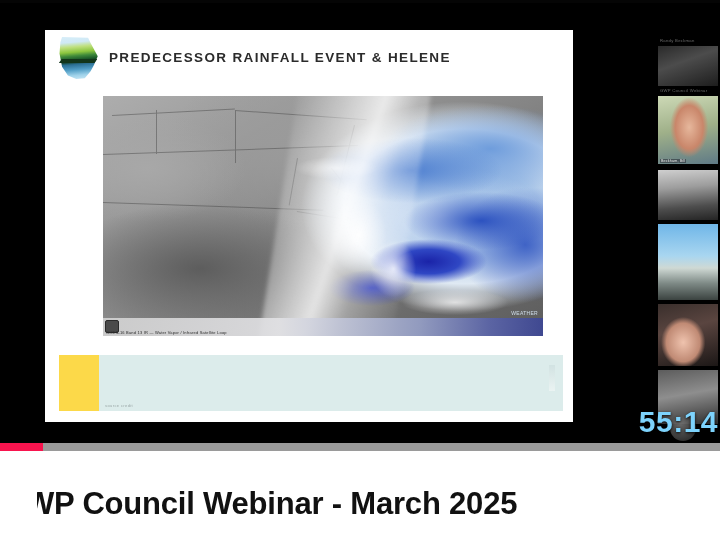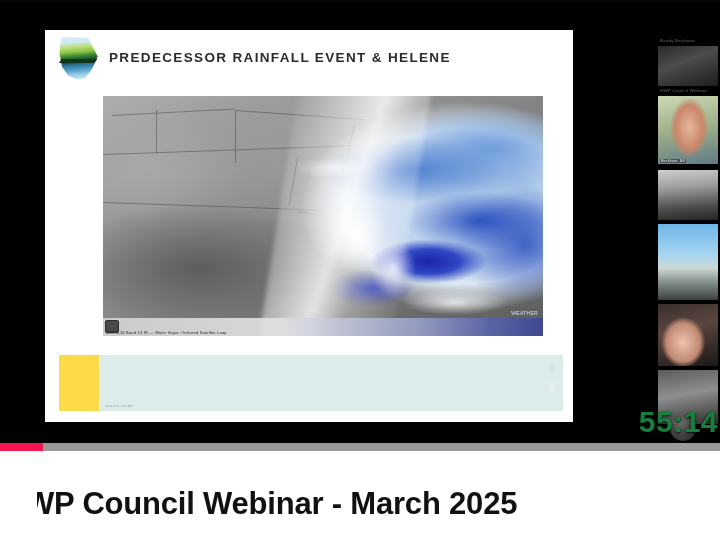--- a/index.html
+++ b/index.html
@@ -292,21 +292,21 @@
   .feed-f { background:
       linear-gradient(170deg,#5c5c5c 0%,#8e8e8e 45%,#2f2f2f 100%); }
 
   
   #timer {
     position: absolute;
     right: 0;
     bottom: 6px;
     font-size: 30px;
     font-weight: bold;
-    color: #15803d;
+    color: #7dd3fc;
     letter-spacing: 0.5px;
     text-shadow: 0 1px 3px rgba(0,0,0,0.9);
     line-height: 1;
     white-space: nowrap;
     padding-right: 2px;
   }
   #timer-badge {
     position: absolute;
     right: 24px;
     bottom: 2px;

